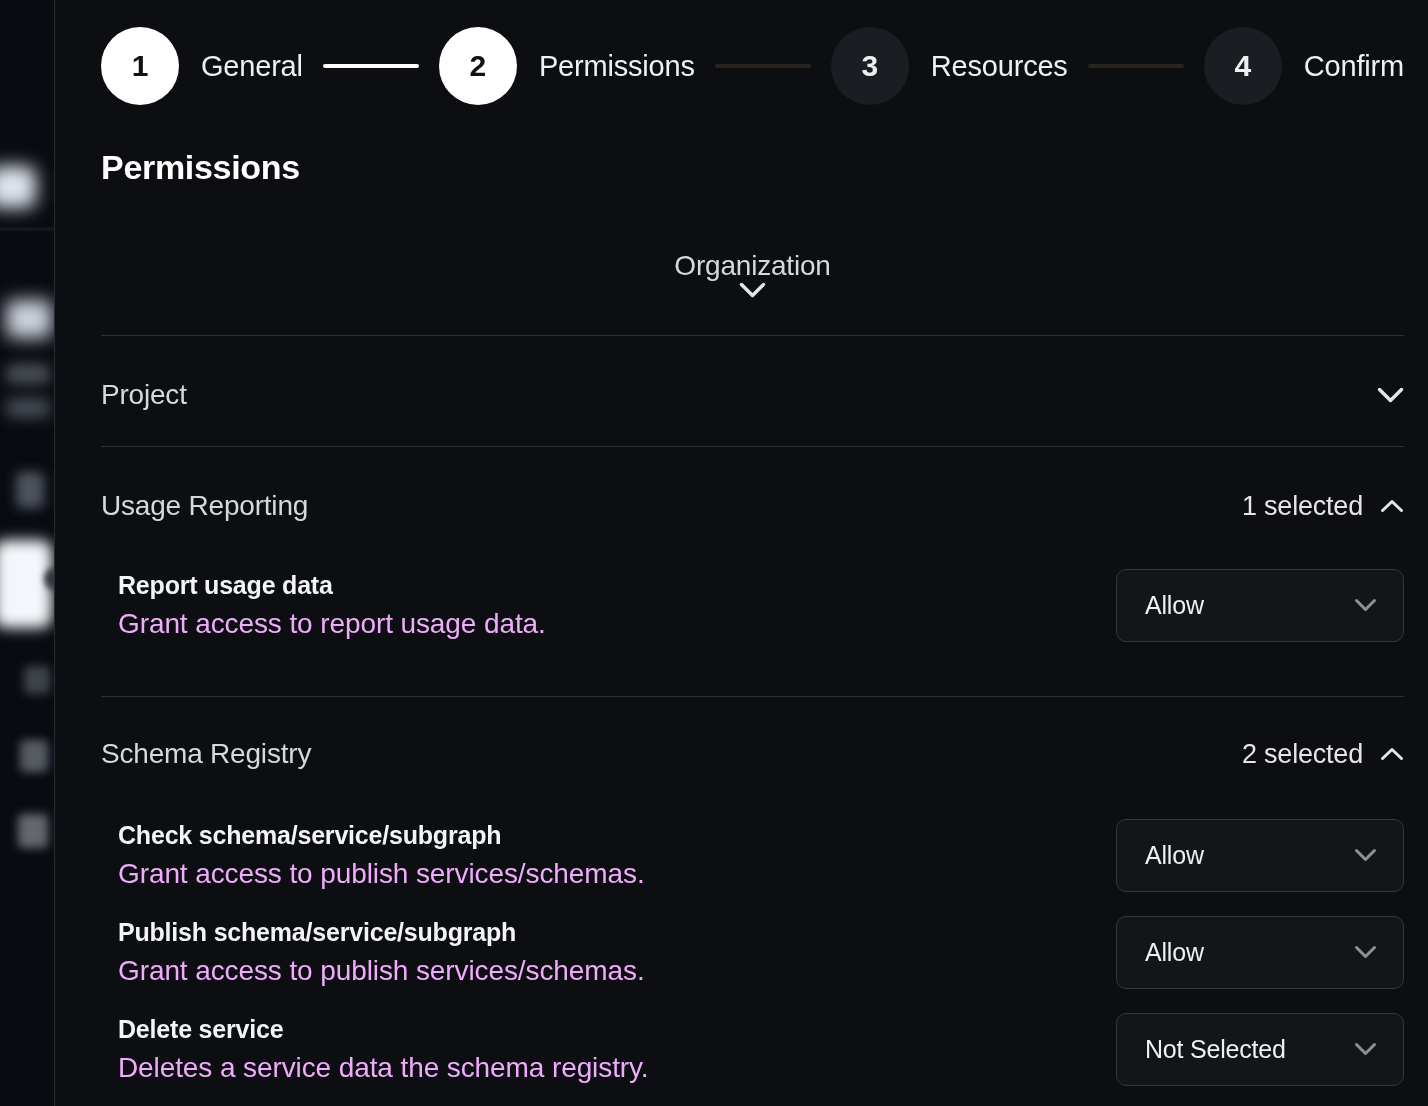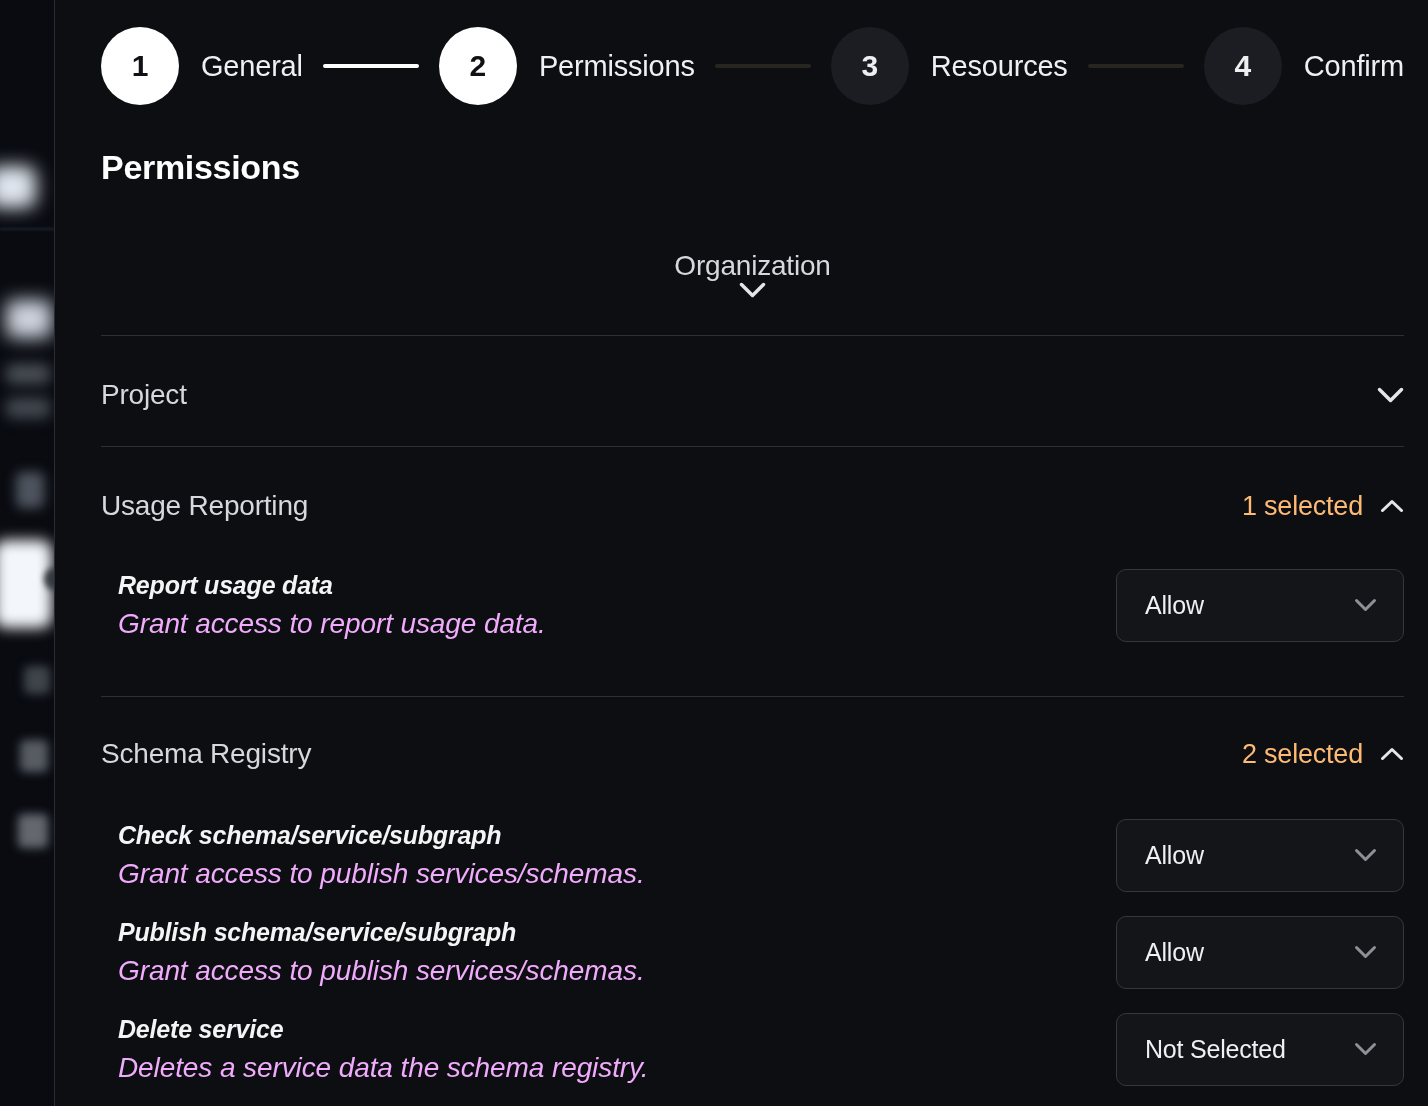--- a/index.html
+++ b/index.html
@@ -59,31 +59,31 @@
   
   .section { border-bottom: 1px solid #2e2f33; }
   .section.no-border { border-bottom: none; }
   .section-header { display: flex; align-items: center; justify-content: space-between; cursor: pointer; }
   .sec1 .section-header { padding: 64px 0 36px; flex-direction: column; }
   .sec2 .section-header { padding: 43px 0 35px; text-align: center; }
   .sec3 .section-header { padding: 43px 0 0; }
   .sec4 .section-header { padding: 41px 0 0; }
   .section-title { font-size: 28px; font-weight: 500; color: #d5d8dc; letter-spacing: -0.2px; }
   .section-meta { display: flex; align-items: center; gap: 17px; }
-  .sel-count { font-size: 27px; font-weight: 500; color: #fdba74; letter-spacing: -0.2px; }
+  .sel-count { font-size: 27px; font-weight: 500; color: #e5e5e5; letter-spacing: -0.2px; }
   .chev { display: inline-flex; color: #e3e5e8; }
   .chev.up-small svg, .chev.down-big svg { display: block; }
 
   .sec3 .section-items { margin-top: 46px; padding-bottom: 54px; }
   .sec4 .section-items { margin-top: 48px; padding-bottom: 28px; }
 
   .perm-item { display: flex; align-items: center; justify-content: space-between; min-height: 74px; }
   .sec4 .perm-item { margin-bottom: 23px; }
   .sec4 .perm-item:last-child { margin-bottom: 0; }
-  .perm-text { margin-left: 17px; font-style: italic; }
+  .perm-text { margin-left: 17px; }
   .perm-title { font-size: 25px; font-weight: 700; color: #f3f4f6; line-height: 30px; letter-spacing: -0.2px; }
   .perm-desc { font-size: 28px; color: #f0abfc; margin-top: 8px; letter-spacing: -0.1px; }
 
   .select {
     flex: 0 0 auto;
     width: 288px; height: 73px;
     border: 1px solid #36373c; border-radius: 10px;
     background: #141519;
     display: flex; align-items: center; justify-content: space-between;
     padding: 0 26px 0 28px;

